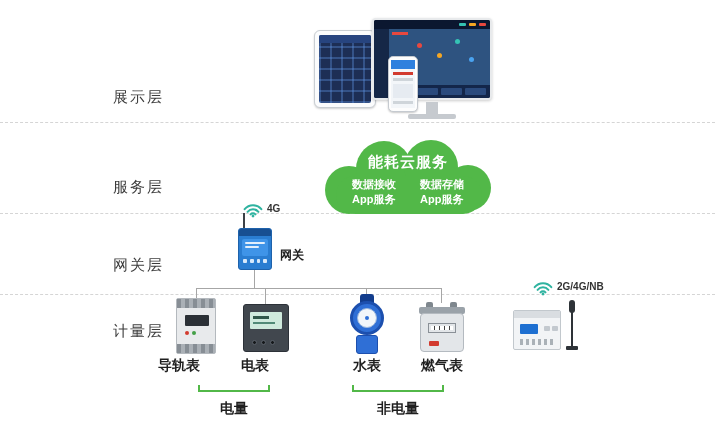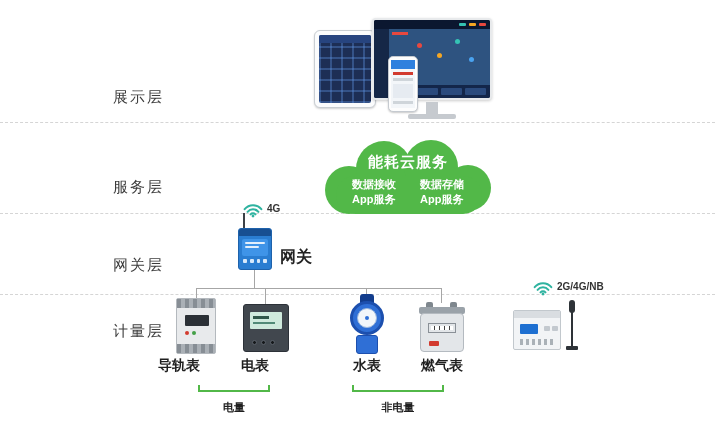--- a/index.html
+++ b/index.html
@@ -66,21 +66,21 @@
   .gw-body { position:absolute; left:238px; top:228px; width:34px; height:42px; background:#2a7dd1;
              border:1px solid #1e62ab; border-radius:3px; overflow:hidden; }
   .gw-stripe { height:7px; background:#174f92; }
   .gw-face { margin:3px 3px 0; height:17px; background:#3f94e8; border-radius:2px; padding:3px 3px 0; }
   .gw-txt { height:2px; background:rgba(255,255,255,.85); margin-bottom:2px; border-radius:1px; }
   .gw-ports { display:flex; gap:3px; margin:3px 4px 0; }
   .gw-port { width:4px; height:4px; background:#d7e9fb; border-radius:1px; }
 
   .wifi { position:absolute; width:20px; height:16px; }
   .conn-label { position:absolute; font-size:10px; font-weight:bold; color:#333; white-space:nowrap; }
-  .node-label { position:absolute; font-size:16px; font-weight:bold; color:#222; white-space:nowrap; }
+  .node-label { position:absolute; font-size:12px; font-weight:bold; color:#222; white-space:nowrap; }
 
   
   .din { position:absolute; left:176px; top:298px; width:40px; height:56px; background:#e8eaec;
          border:1px solid #b4b9be; border-radius:2px; }
   .din-strip { position:absolute; left:0; right:0; height:9px;
                background:repeating-linear-gradient(90deg,#878e95 0 4px,#aab0b6 4px 8px); }
   .din-strip.top { top:0; } .din-strip.bottom { bottom:0; }
   .din-lcd { position:absolute; left:8px; top:16px; width:24px; height:11px; background:#2b3036; border-radius:1px; }
   .din-led { position:absolute; width:4px; height:4px; border-radius:50%; }
   .din-led.red { left:8px; top:32px; background:#d23b2f; }
@@ -122,21 +122,21 @@
   .a-btn.b1 { left:30px; top:15px; } .a-btn.b2 { left:38px; top:15px; }
   .a-ports { position:absolute; left:6px; bottom:4px; width:34px; height:6px;
              background:repeating-linear-gradient(90deg,#aab1b7 0 3px, transparent 3px 6px); }
   .ant-base { position:absolute; left:566px; top:346px; width:12px; height:4px; background:#2e3338; border-radius:1px; }
   .ant-rod  { position:absolute; left:571px; top:309px; width:2px; height:38px; background:#2e3338; }
   .ant-top  { position:absolute; left:569px; top:300px; width:6px; height:13px; background:#2e3338; border-radius:3px; }
 
   
   .m-label { position:absolute; top:357px; transform:translateX(-50%); font-size:14px; font-weight:bold; color:#1f1f1f; white-space:nowrap; }
   .bracket { position:absolute; top:385px; height:7px; border:2px solid #52b848; border-top:none; }
-  .g-label { position:absolute; top:400px; transform:translateX(-50%); font-size:11px; font-weight:bold; color:#1f1f1f; white-space:nowrap; }
+  .g-label { position:absolute; top:400px; transform:translateX(-50%); font-size:14px; font-weight:bold; color:#1f1f1f; white-space:nowrap; }
 </style>
 </head>
 <body>
 
 <div class="canvas">
 
   <div class="sep" style="top:122px"></div>
   <div class="sep" style="top:213px"></div>
   <div class="sep" style="top:294px"></div>
 

